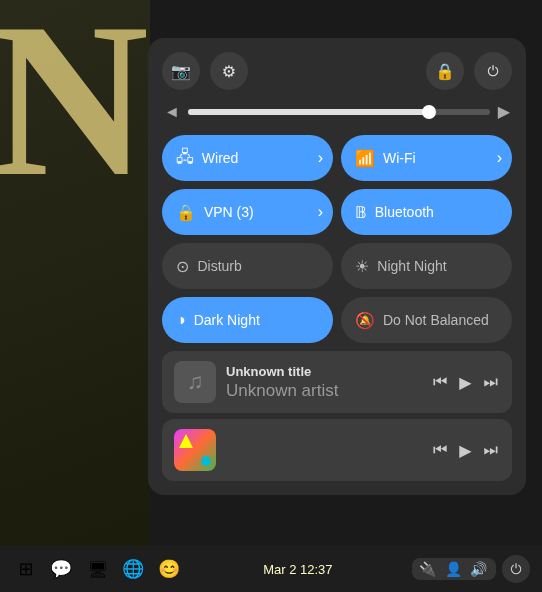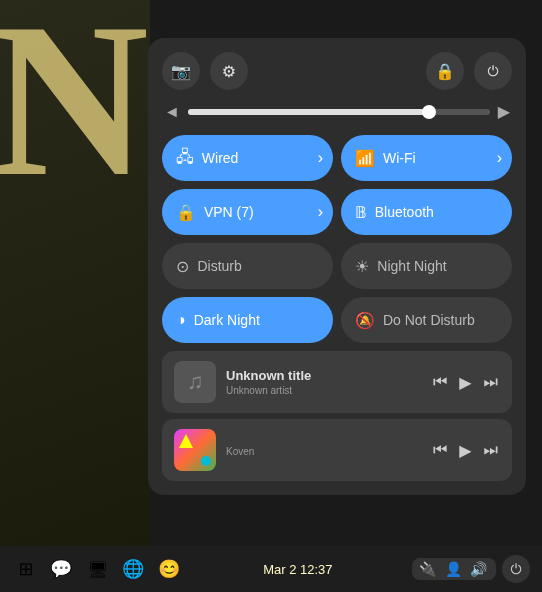--- a/index.html
+++ b/index.html
@@ -214,21 +214,21 @@
 
     .media-info {
       flex: 1;
     }
     .media-title {
       font-size: 13px;
       font-weight: 600;
       color: #e0e0e0;
     }
     .media-artist {
-      font-size: 10px;
+      font-size: 17px;
       color: #999;
       margin-top: 2px;
     }
 
     .media-controls {
       display: flex;
       align-items: center;
       gap: 8px;
     }
     .media-ctrl-btn {
@@ -355,21 +355,21 @@
       <div class="toggle-btn-left">
         <span class="toggle-icon">📶</span>
         <span class="toggle-label">Wi-Fi</span>
       </div>
       <span class="toggle-arrow">›</span>
     </button>
 
     <button class="toggle-btn active">
       <div class="toggle-btn-left">
         <span class="toggle-icon">🔒</span>
-        <span class="toggle-label">VPN (7)</span>
+        <span class="toggle-label">VPN (3)</span>
       </div>
       <span class="toggle-arrow">›</span>
     </button>
 
     <button class="toggle-btn active">
       <div class="toggle-btn-left">
         <span class="toggle-icon" style="color:#fff;">𝔹</span>
         <span class="toggle-label">Bluetooth</span>
       </div>
     </button>
@@ -391,21 +391,21 @@
     <button class="toggle-btn active">
       <div class="toggle-btn-left">
         <span class="toggle-icon">◑</span>
         <span class="toggle-label">Dark Night</span>
       </div>
     </button>
 
     <button class="toggle-btn inactive">
       <div class="toggle-btn-left">
         <span class="toggle-icon">🔕</span>
-        <span class="toggle-label">Do Not Disturb</span>
+        <span class="toggle-label">Do Not Balanced</span>
       </div>
     </button>
 
   </div>
 
   <div class="media-section">
 
     <div class="media-card">
       <div class="media-thumb">
         <span style="color:#888;font-size:22px;">♫</span>
@@ -418,21 +418,20 @@
         <button class="media-ctrl-btn">⏮</button>
         <button class="media-ctrl-btn">▶</button>
         <button class="media-ctrl-btn">⏭</button>
       </div>
     </div>
 
     <div class="media-card">
       <div class="media-thumb colorful">
       </div>
       <div class="media-info">
-        <div class="media-artist">Koven</div>
       </div>
       <div class="media-controls">
         <button class="media-ctrl-btn">⏮</button>
         <button class="media-ctrl-btn">▶</button>
         <button class="media-ctrl-btn">⏭</button>
       </div>
     </div>
 
   </div>
 </div>

